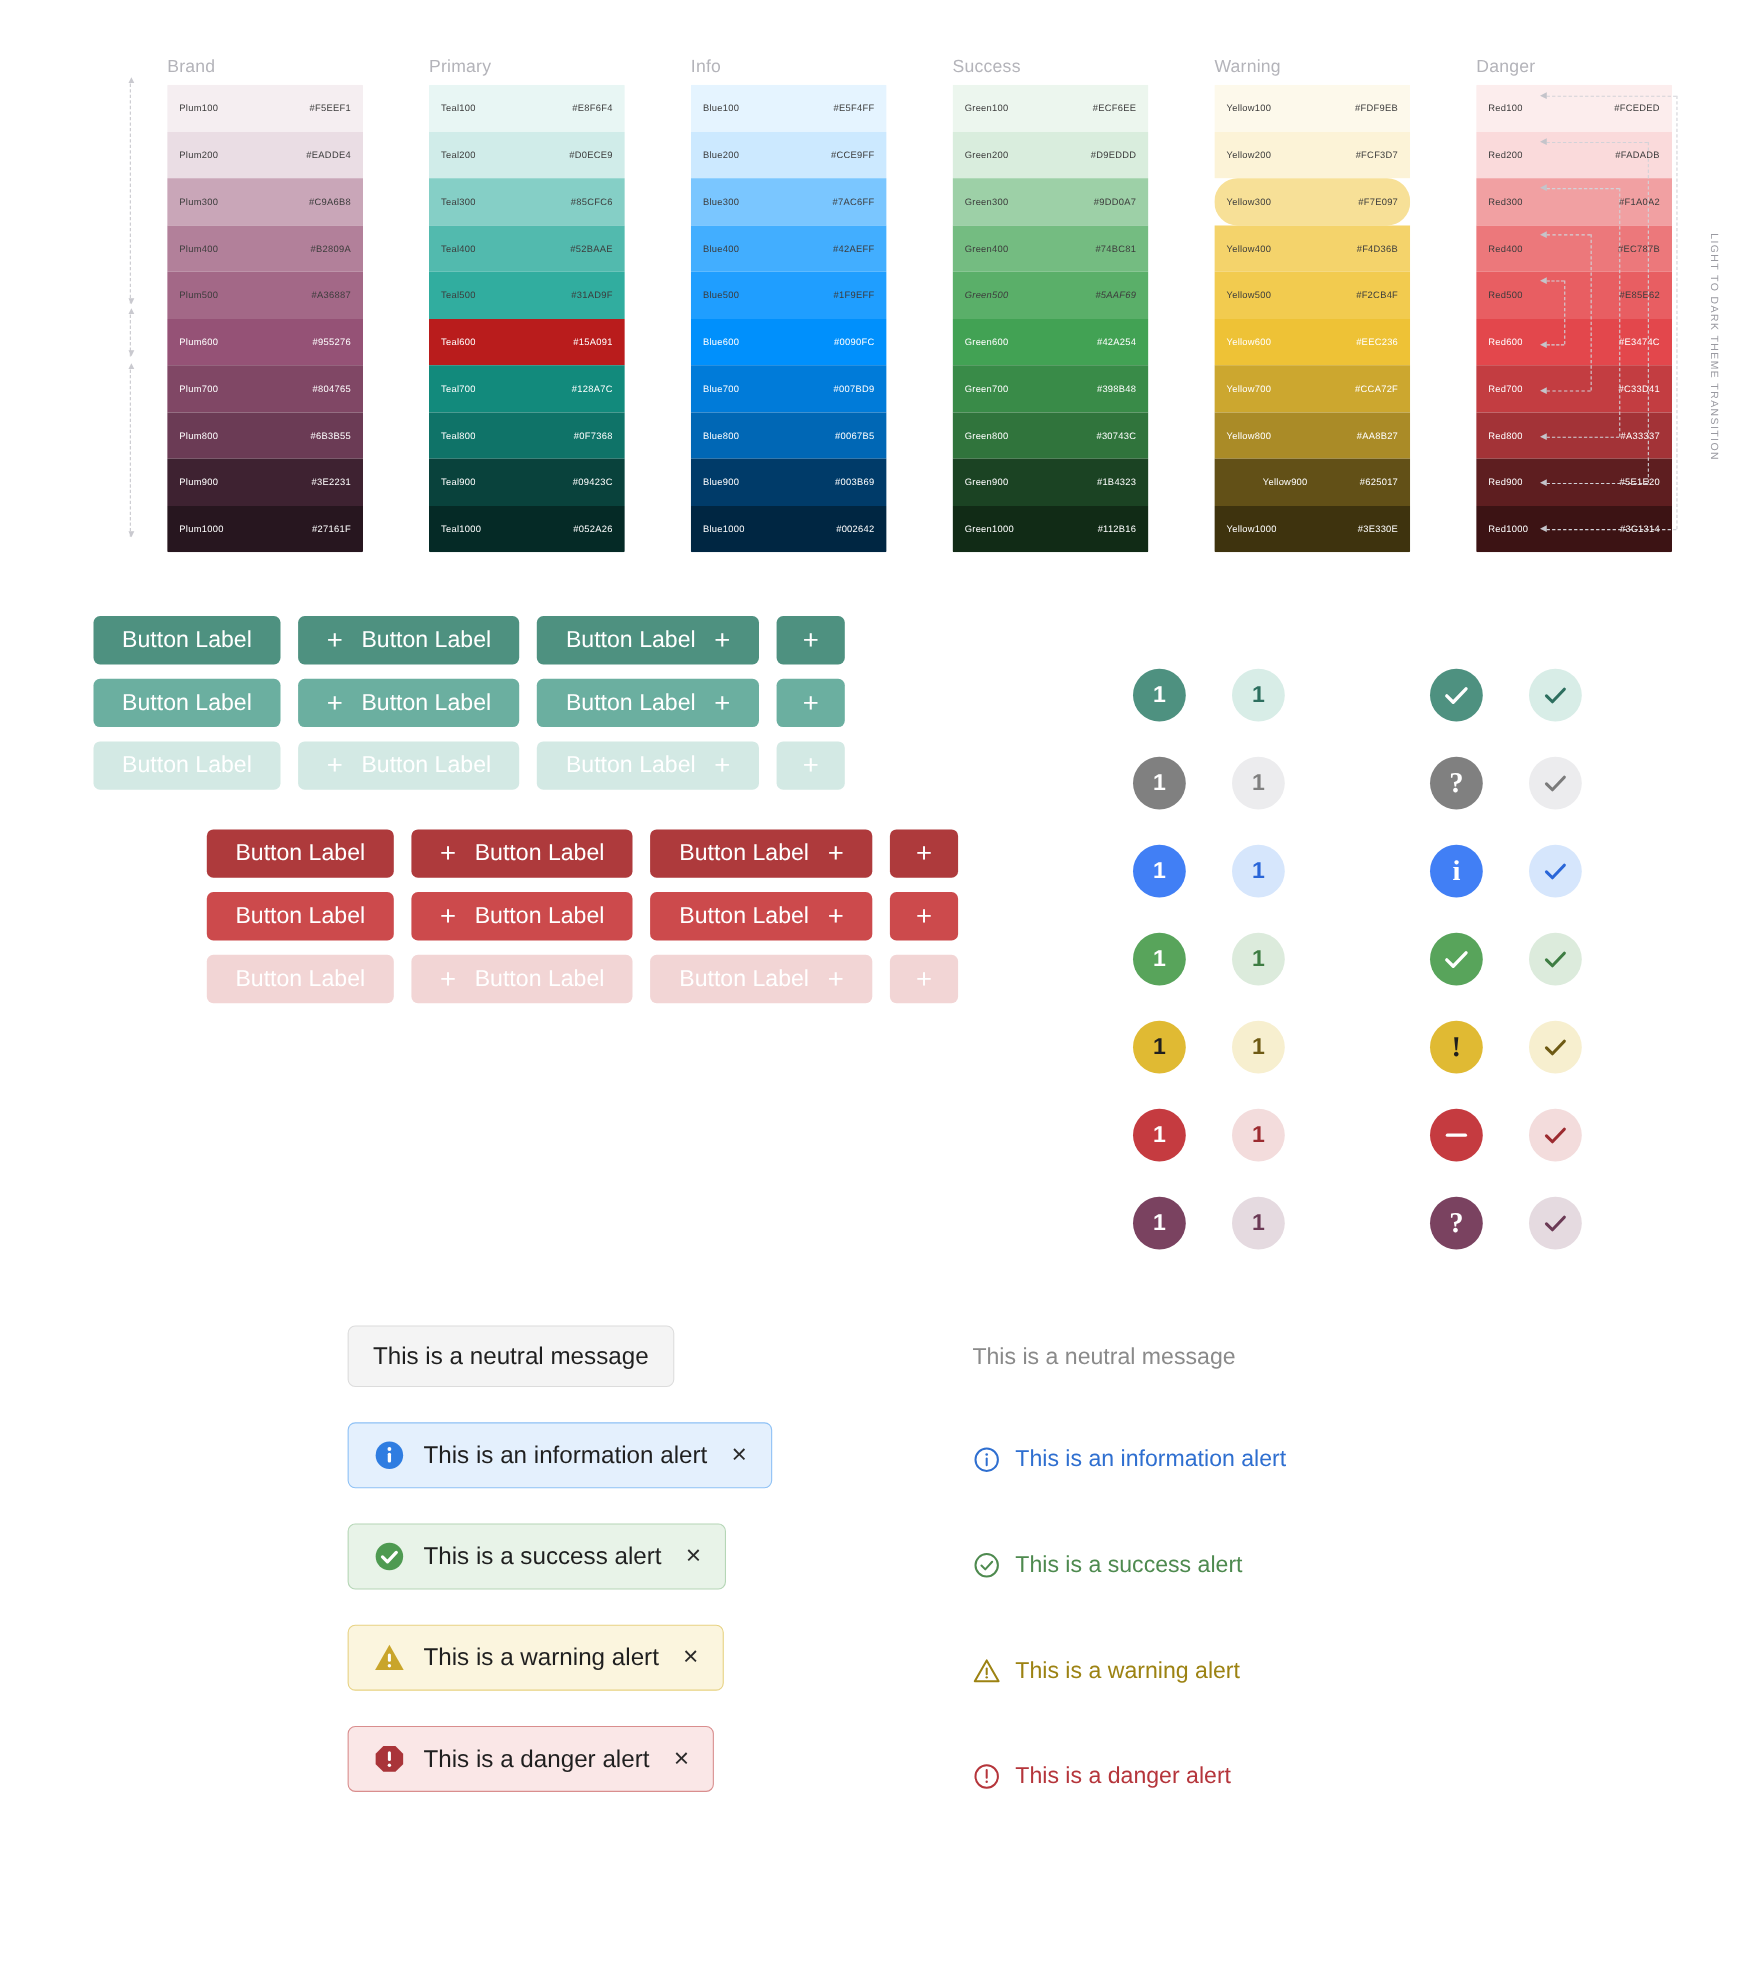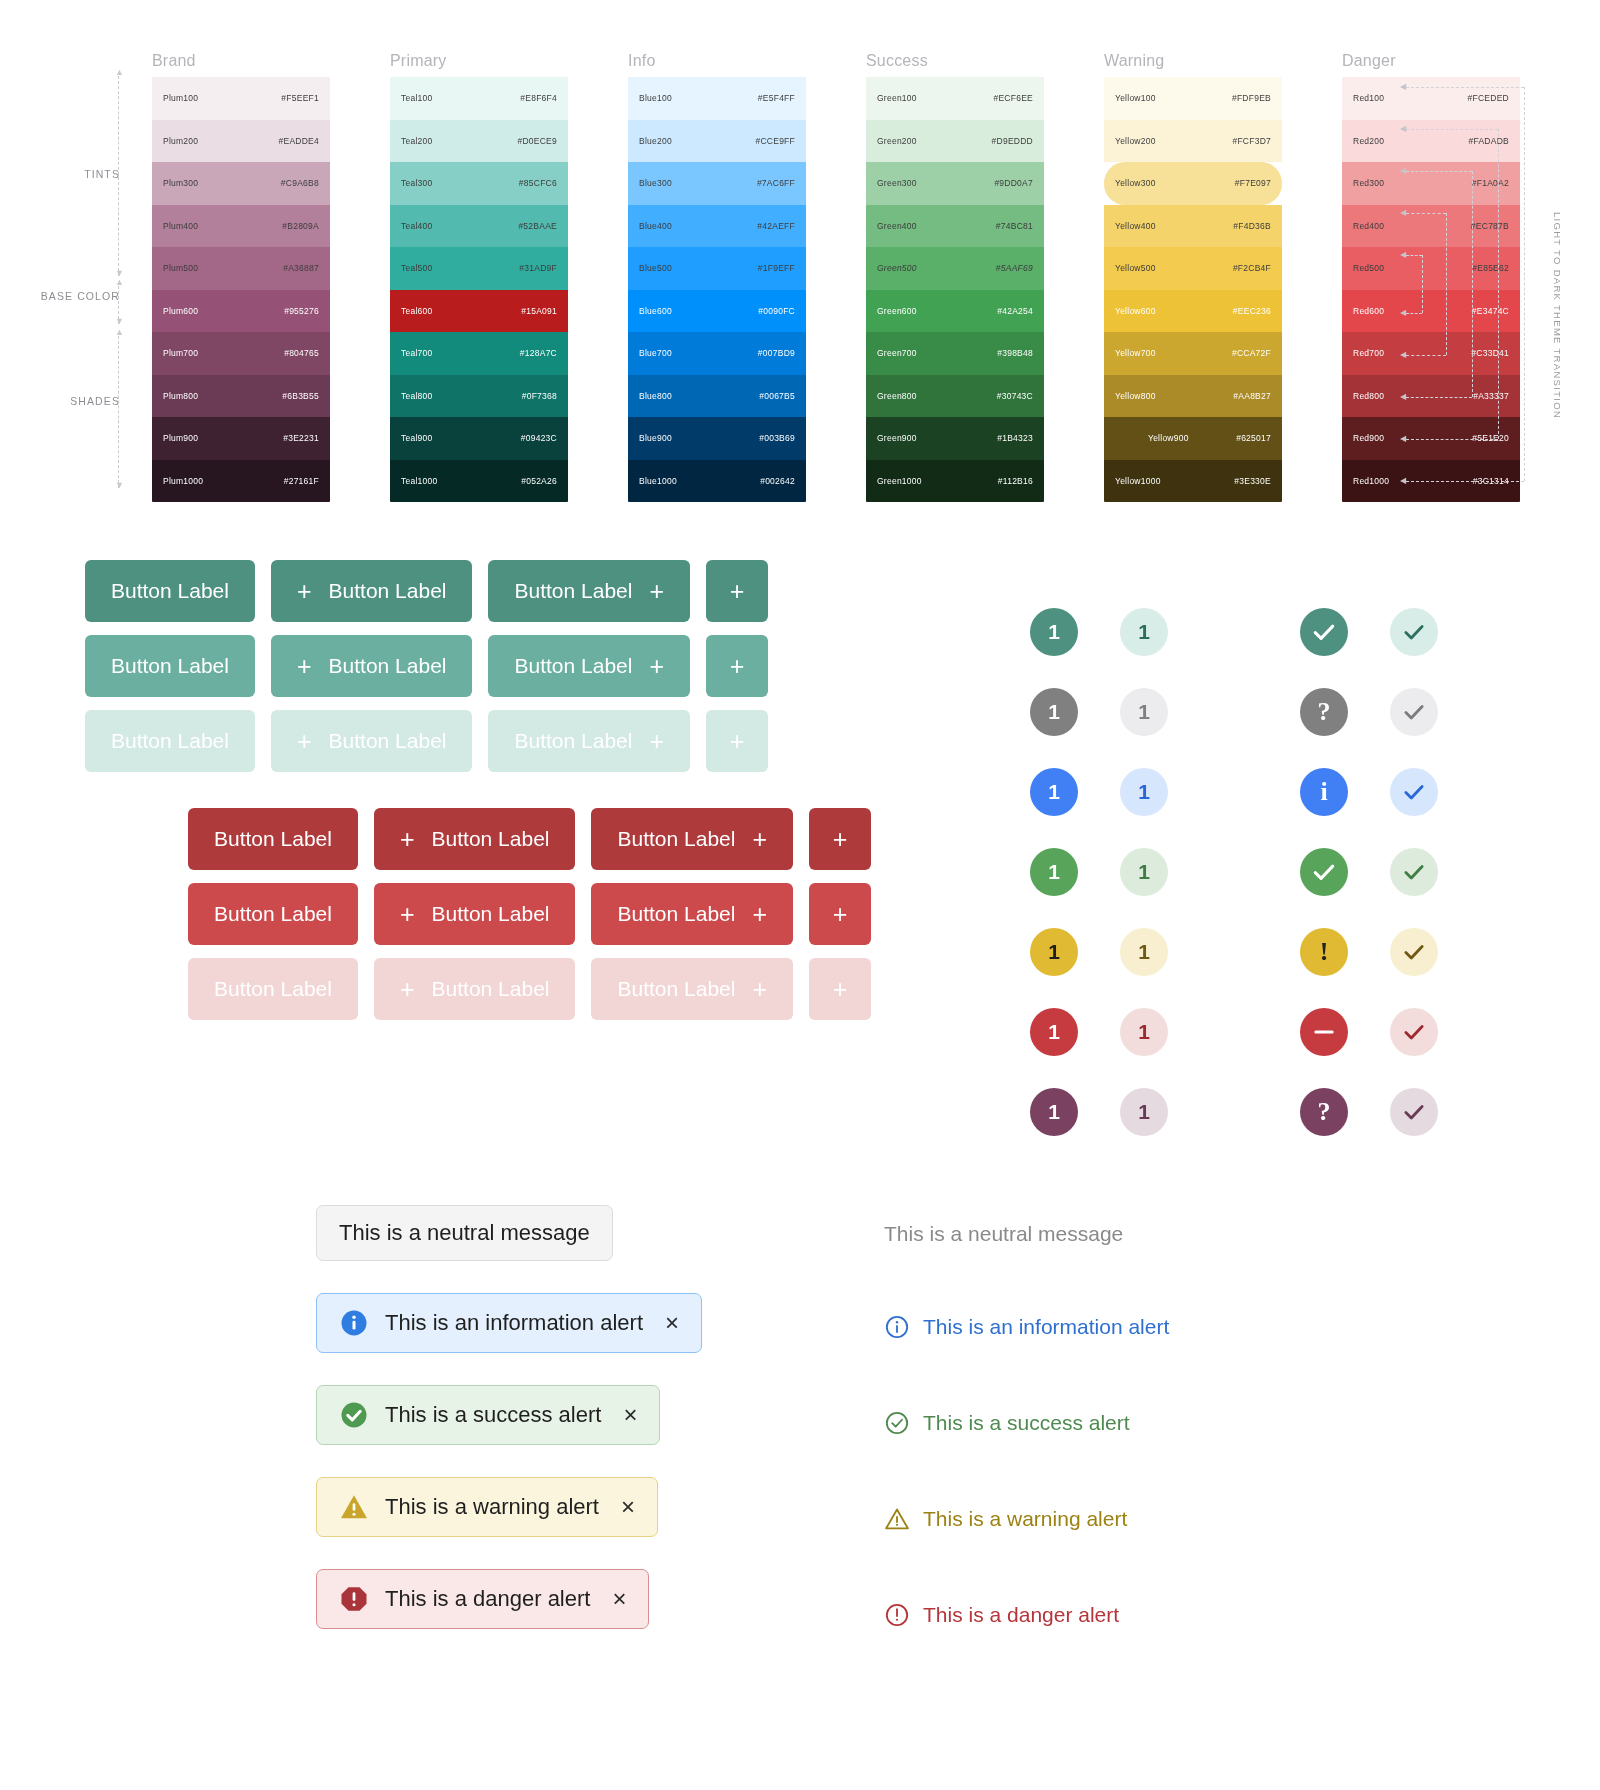--- a/index.html
+++ b/index.html
@@ -112,21 +112,21 @@
     letter-spacing: 1.3px;
     color: #9a9aa1;
     writing-mode: vertical-rl;
     white-space: nowrap;
   }
 
   
   .btn-area { position: absolute; left: 0; top: 560px; width: 1000px; }
   .btn-group { display: flex; gap: 16px; margin-bottom: 13px; }
   .btn {
-    height: 62px;
+    height: 44px;
     border: none;
     border-radius: 6px;
     font-family: "Liberation Sans", sans-serif;
     font-size: 21px;
     color: #ffffff;
     display: flex;
     align-items: center;
     justify-content: center;
     gap: 17px;
     cursor: pointer;
@@ -198,25 +198,20 @@
   }
   .alert-line.first { margin-bottom: 68px; }
 </style>
 </head>
 <body>
 
 <div id="page">
 
   <section class="palette-section">
 
-    <div class="scale-labels">
-      <div class="scale-label" style="top:98px">TINTS</div>
-      <div class="scale-label" style="top:220px">BASE COLOR</div>
-      <div class="scale-label" style="top:325px">SHADES</div>
-    </div>
 
     <div class="scale-rail">
       <div class="rail-seg" style="top:6px;   height:200px"></div>
       <div class="rail-arrow" style="top:-1px">▲</div>
       <div class="rail-arrow" style="top:200px">▼</div>
       <div class="rail-seg" style="top:216px; height:38px"></div>
       <div class="rail-arrow" style="top:209px">▲</div>
       <div class="rail-arrow" style="top:248px">▼</div>
       <div class="rail-seg" style="top:266px; height:152px"></div>
       <div class="rail-arrow" style="top:259px">▲</div>

